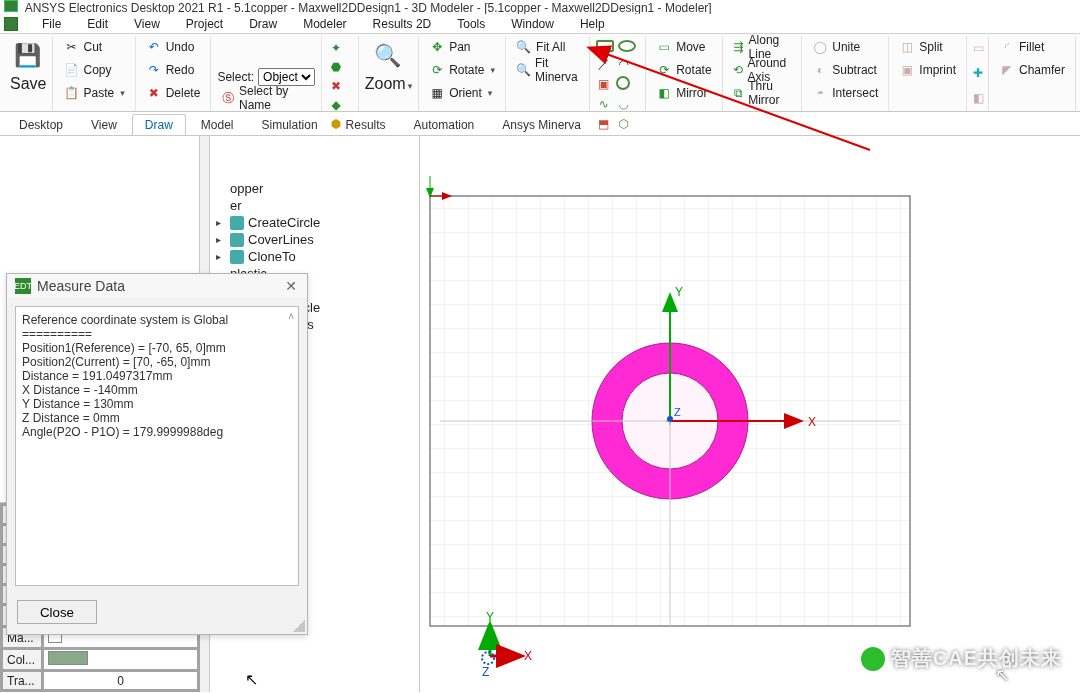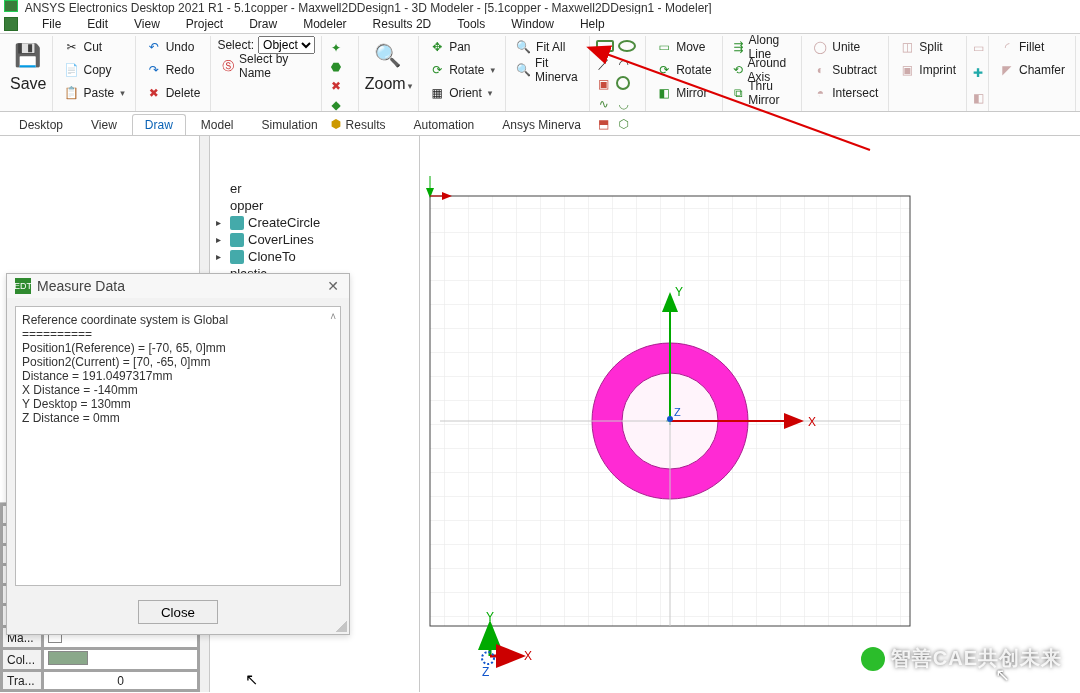--- a/index.html
+++ b/index.html
@@ -18,21 +18,21 @@
   
   .ribbon { height:78px; border-bottom:1px solid #c8c8c8; display:flex; background:#fbfbfb; padding:2px 4px 0 4px; }
   .rgrp { display:flex; flex-direction:column; gap:1px; padding:0 6px; border-right:1px solid #e3e3e3; }
   .rgrp.big { flex-direction:column; align-items:center; padding-top:4px; }
   .rbtn { display:flex; align-items:center; gap:4px; padding:1px 4px; height:22px; border-radius:3px; cursor:pointer; }
   .ic { width:16px; height:16px; display:inline-flex; align-items:center; justify-content:center; font-size:12px; }
   .big .ic { width:32px; height:32px; font-size:22px; }
   .big .lbl { font-size:16px; margin-top:2px; }
   .dd::after { content:"▾"; margin-left:2px; font-size:9px; color:#555; }
   
-  .sel-row { display:flex; align-items:center; gap:4px; }
+  .sel-row { display:flex; align-items:center; gap:4px;margin-top:32px; }
   .sel-row select { font-size:12px; }
 
   
   .tabbar { height:24px; border-bottom:1px solid #c8c8c8; display:flex; align-items:flex-end; padding-left:6px; gap:2px; }
   .tabbar .tab { padding:3px 12px; font-size:12px; color:#333; border:1px solid transparent; border-bottom:none; }
   .tabbar .tab.active { color:#0a62b5; border-color:#c8c8c8; background:#fff; border-radius:3px 3px 0 0; }
 
   
   .workspace { position:relative; height:556px; display:flex; }
   .left-col { width:200px; border-right:1px solid #c8c8c8; position:relative; }
@@ -46,25 +46,25 @@
   .tnode .tic { width:14px; height:14px; display:inline-block; background:#4aa; border-radius:2px; }
 
   
   .propgrid { position:absolute; left:0; bottom:0; width:200px; border-top:1px solid #c8c8c8; background:#fff; }
   .propgrid table { width:100%; border-collapse:collapse; font-size:12px; }
   .propgrid td { border:3px solid #a3a3a3; padding:1px 4px; height:20px; }
   .propgrid td:first-child { width:40px; background:#f2f2f2; }
   .chk { width:14px; height:14px; border:1px solid #888; display:inline-block; background:#fff; text-align:center; font-size:11px; line-height:12px; }
 
   
-  .dialog { position:absolute; left:6px; top:137px; width:344px; background:#f2f2f2; border:1px solid #b5b5b5; box-shadow:0 2px 6px rgba(0,0,0,.15); }
+  .dialog { position:absolute; left:6px; top:137px; width:302px; background:#f2f2f2; border:1px solid #b5b5b5; box-shadow:0 2px 6px rgba(0,0,0,.15); }
   .dlg-hdr { display:flex; align-items:center; justify-content:space-between; padding:4px 8px; background:#f7f7f7; font-size:14px; color:#444; }
   .dlg-hdr .close { width:16px; height:16px; text-align:center; color:#666; font-size:14px; cursor:pointer; }
   .dlg-body { margin:8px; padding:6px; background:#fff; border:1px solid #bbb; height:280px; font-size:12px; color:#333; overflow:hidden; position:relative; }
-  .dlg-foot { display:flex; justify-content:center; padding:6px 10px 10px; }
+  .dlg-foot { display:flex; padding:6px 10px 10px; }
   .dlg-foot button { width:80px; height:24px; background:#f0f0f0; border:1px solid #adadad; }
   .resize-grip { position:absolute; right:2px; bottom:2px; width:12px; height:12px; background:
     linear-gradient(135deg, transparent 50%, #999 50%) ; opacity:.5;}
   .collapse-caret { position:absolute; right:4px; top:4px; font-size:10px; color:#888; }
 
   
   .canvas { position:absolute; inset:0; }
   .canvas svg { width:100%; height:100%; }
 
   
@@ -320,25 +320,25 @@
         </table>
     </div>
   </div>
 
   <div style="width:10px;background:#f0f0f0;border-right:1px solid #c8c8c8;"></div>
 
   <div class="tree-col">
     <div class="tree" style="padding-top:44px;">
       <div class="tnode">
           <span class="tg"></span>
+          <span>opper</span>
+        </div>
+      <div class="tnode">
+          <span class="tg"></span>
           <span>er</span>
-        </div>
-      <div class="tnode">
-          <span class="tg"></span>
-          <span>opper</span>
         </div>
       <div class="tnode">
           <span class="tg">▸</span>
           <span class="tic"></span>
           <span>CreateCircle</span>
         </div>
       <div class="tnode">
           <span class="tg">▸</span>
           <span class="tic"></span>
           <span>CoverLines</span>
@@ -444,22 +444,23 @@
       <span class="close">✕</span>
     </div>
     <div class="dlg-body">
       <span class="collapse-caret">˄</span>
       <div>Reference coordinate system is Global</div>
       <div>==========</div>
       <div>Position1(Reference) = [-70, 65, 0]mm</div>
       <div>Position2(Current) = [70, -65, 0]mm</div>
       <div>Distance = 191.0497317mm</div>
       <div>X Distance = -140mm</div>
-      <div>Y Desktop = 130mm</div>
+      <div>Y Distance = 130mm</div>
       <div>Z Distance = 0mm</div>
+      <div>Angle(P2O - P1O) = 179.9999988deg</div>
     </div>
     <div class="dlg-foot">
       <button>Close</button>
     </div>
     <span class="resize-grip"></span>
   </div>
 </div>
 
 <svg class="anno-arrow" width="1080" height="693">
   <defs>

